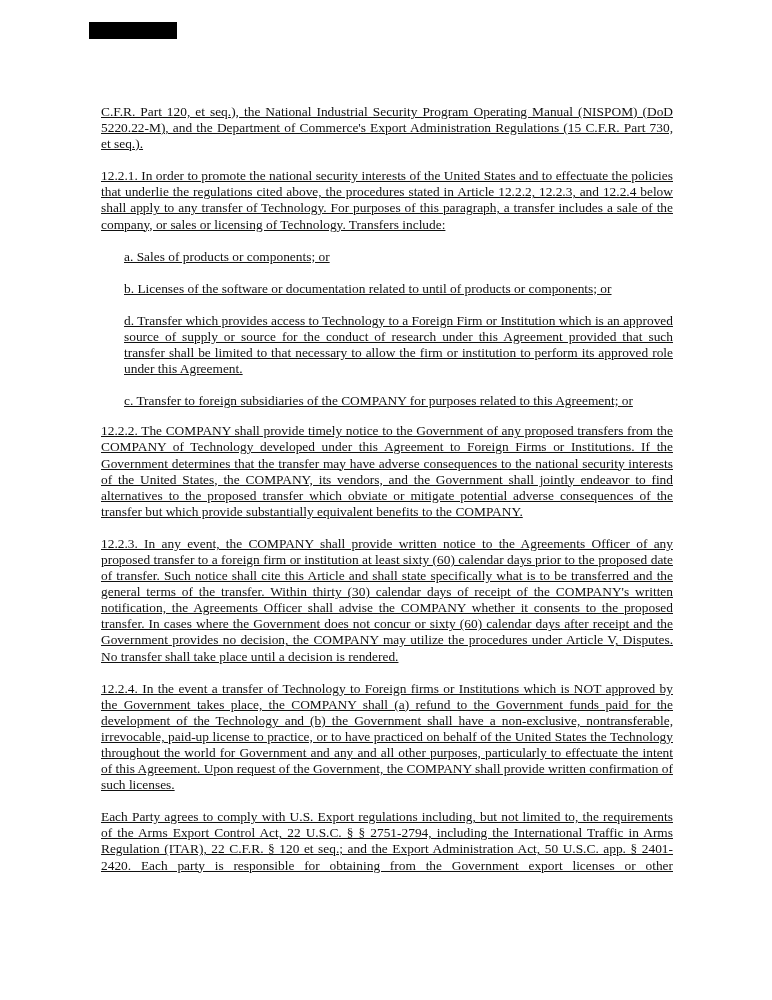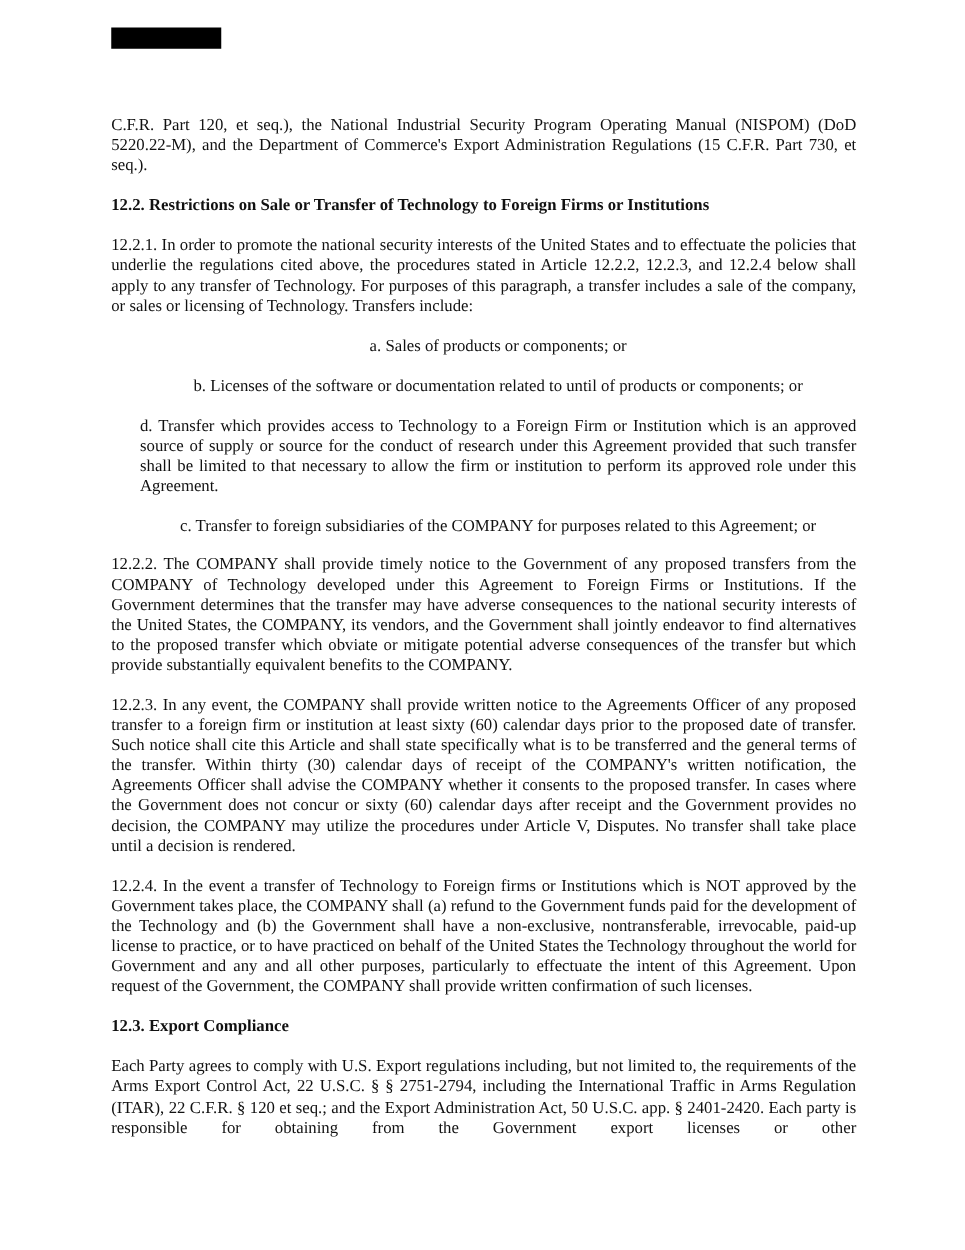--- a/index.html
+++ b/index.html
@@ -25,54 +25,53 @@
     }
     .page {
       position: absolute;
       left: 89px;
       top: 92px;
       width: 596px;
       font-size: 13.4px;
       line-height: 16.1px;
     }
     p {
-      margin: 0;
+      margin: 12px;
       text-align: justify;
+      text-decoration: underline;
     }
     .gap { margin-top: 16px; }
     .heading {
       font-weight: bold;
       text-align: left;
     }
     .list-item {
       padding-left: 23px;
-      text-align: center;
+      text-align: left;
     }
     .list-item.justify { text-align: justify; }
     .last-left { text-align-last: left; }
   </style>
 </head>
 <body>
 
 <div class="redaction"></div>
 
 <div class="page">
   <p class="last-left">C.F.R. Part 120, et seq.), the National Industrial Security Program Operating Manual (NISPOM) (DoD 5220.22-M), and the Department of Commerce's Export Administration Regulations (15 C.F.R. Part 730, et seq.).</p>
 
-  <p class="gap heading">12.2. Restrictions on Sale or Transfer of Technology to Foreign Firms or Institutions</p>
 
   <p class="gap last-left">12.2.1. In order to promote the national security interests of the United States and to effectuate the policies that underlie the regulations cited above, the procedures stated in Article 12.2.2, 12.2.3, and 12.2.4 below shall apply to any transfer of Technology. For purposes of this paragraph, a transfer includes a sale of the company, or sales or licensing of Technology. Transfers include:</p>
 
   <p class="gap list-item">a. Sales of products or components; or</p>
   <p class="gap list-item">b. Licenses of the software or documentation related to until of products or components; or</p>
   <p class="gap list-item justify last-left">d. Transfer which provides access to Technology to a Foreign Firm or Institution which is an approved source of supply or source for the conduct of research under this Agreement provided that such transfer shall be limited to that necessary to allow the firm or institution to perform its approved role under this Agreement.</p>
   <p class="gap list-item">c. Transfer to foreign subsidiaries of the COMPANY for purposes related to this Agreement; or</p>
 
   <p class="gap last-left" style="margin-top:14px">12.2.2. The COMPANY shall provide timely notice to the Government of any proposed transfers from the COMPANY of Technology developed under this Agreement to Foreign Firms or Institutions. If the Government determines that the transfer may have adverse consequences to the national security interests of the United States, the COMPANY, its vendors, and the Government shall jointly endeavor to find alternatives to the proposed transfer which obviate or mitigate potential adverse consequences of the transfer but which provide substantially equivalent benefits to the COMPANY.</p>
 
   <p class="gap last-left">12.2.3. In any event, the COMPANY shall provide written notice to the Agreements Officer of any proposed transfer to a foreign firm or institution at least sixty (60) calendar days prior to the proposed date of transfer. Such notice shall cite this Article and shall state specifically what is to be transferred and the general terms of the transfer. Within thirty (30) calendar days of receipt of the COMPANY's written notification, the Agreements Officer shall advise the COMPANY whether it consents to the proposed transfer. In cases where the Government does not concur or sixty (60) calendar days after receipt and the Government provides no decision, the COMPANY may utilize the procedures under Article V, Disputes. No transfer shall take place until a decision is rendered.</p>
 
   <p class="gap last-left">12.2.4. In the event a transfer of Technology to Foreign firms or Institutions which is NOT approved by the Government takes place, the COMPANY shall (a) refund to the Government funds paid for the development of the Technology and (b) the Government shall have a non-exclusive, nontransferable, irrevocable, paid-up license to practice, or to have practiced on behalf of the United States the Technology throughout the world for Government and any and all other purposes, particularly to effectuate the intent of this Agreement. Upon request of the Government, the COMPANY shall provide written confirmation of such licenses.</p>
 
-  <p class="gap heading">12.3. Export Compliance</p>
 
   <p class="gap" style="text-align-last: justify;">Each Party agrees to comply with U.S. Export regulations including, but not limited to, the requirements of the Arms Export Control Act, 22 U.S.C. § § 2751-2794, including the International Traffic in Arms Regulation (ITAR), 22 C.F.R. § 120 et seq.; and the Export Administration Act, 50 U.S.C. app. § 2401-2420. Each party is responsible for obtaining from the Government export licenses or other</p>
 </div>
 
 </body></html>

